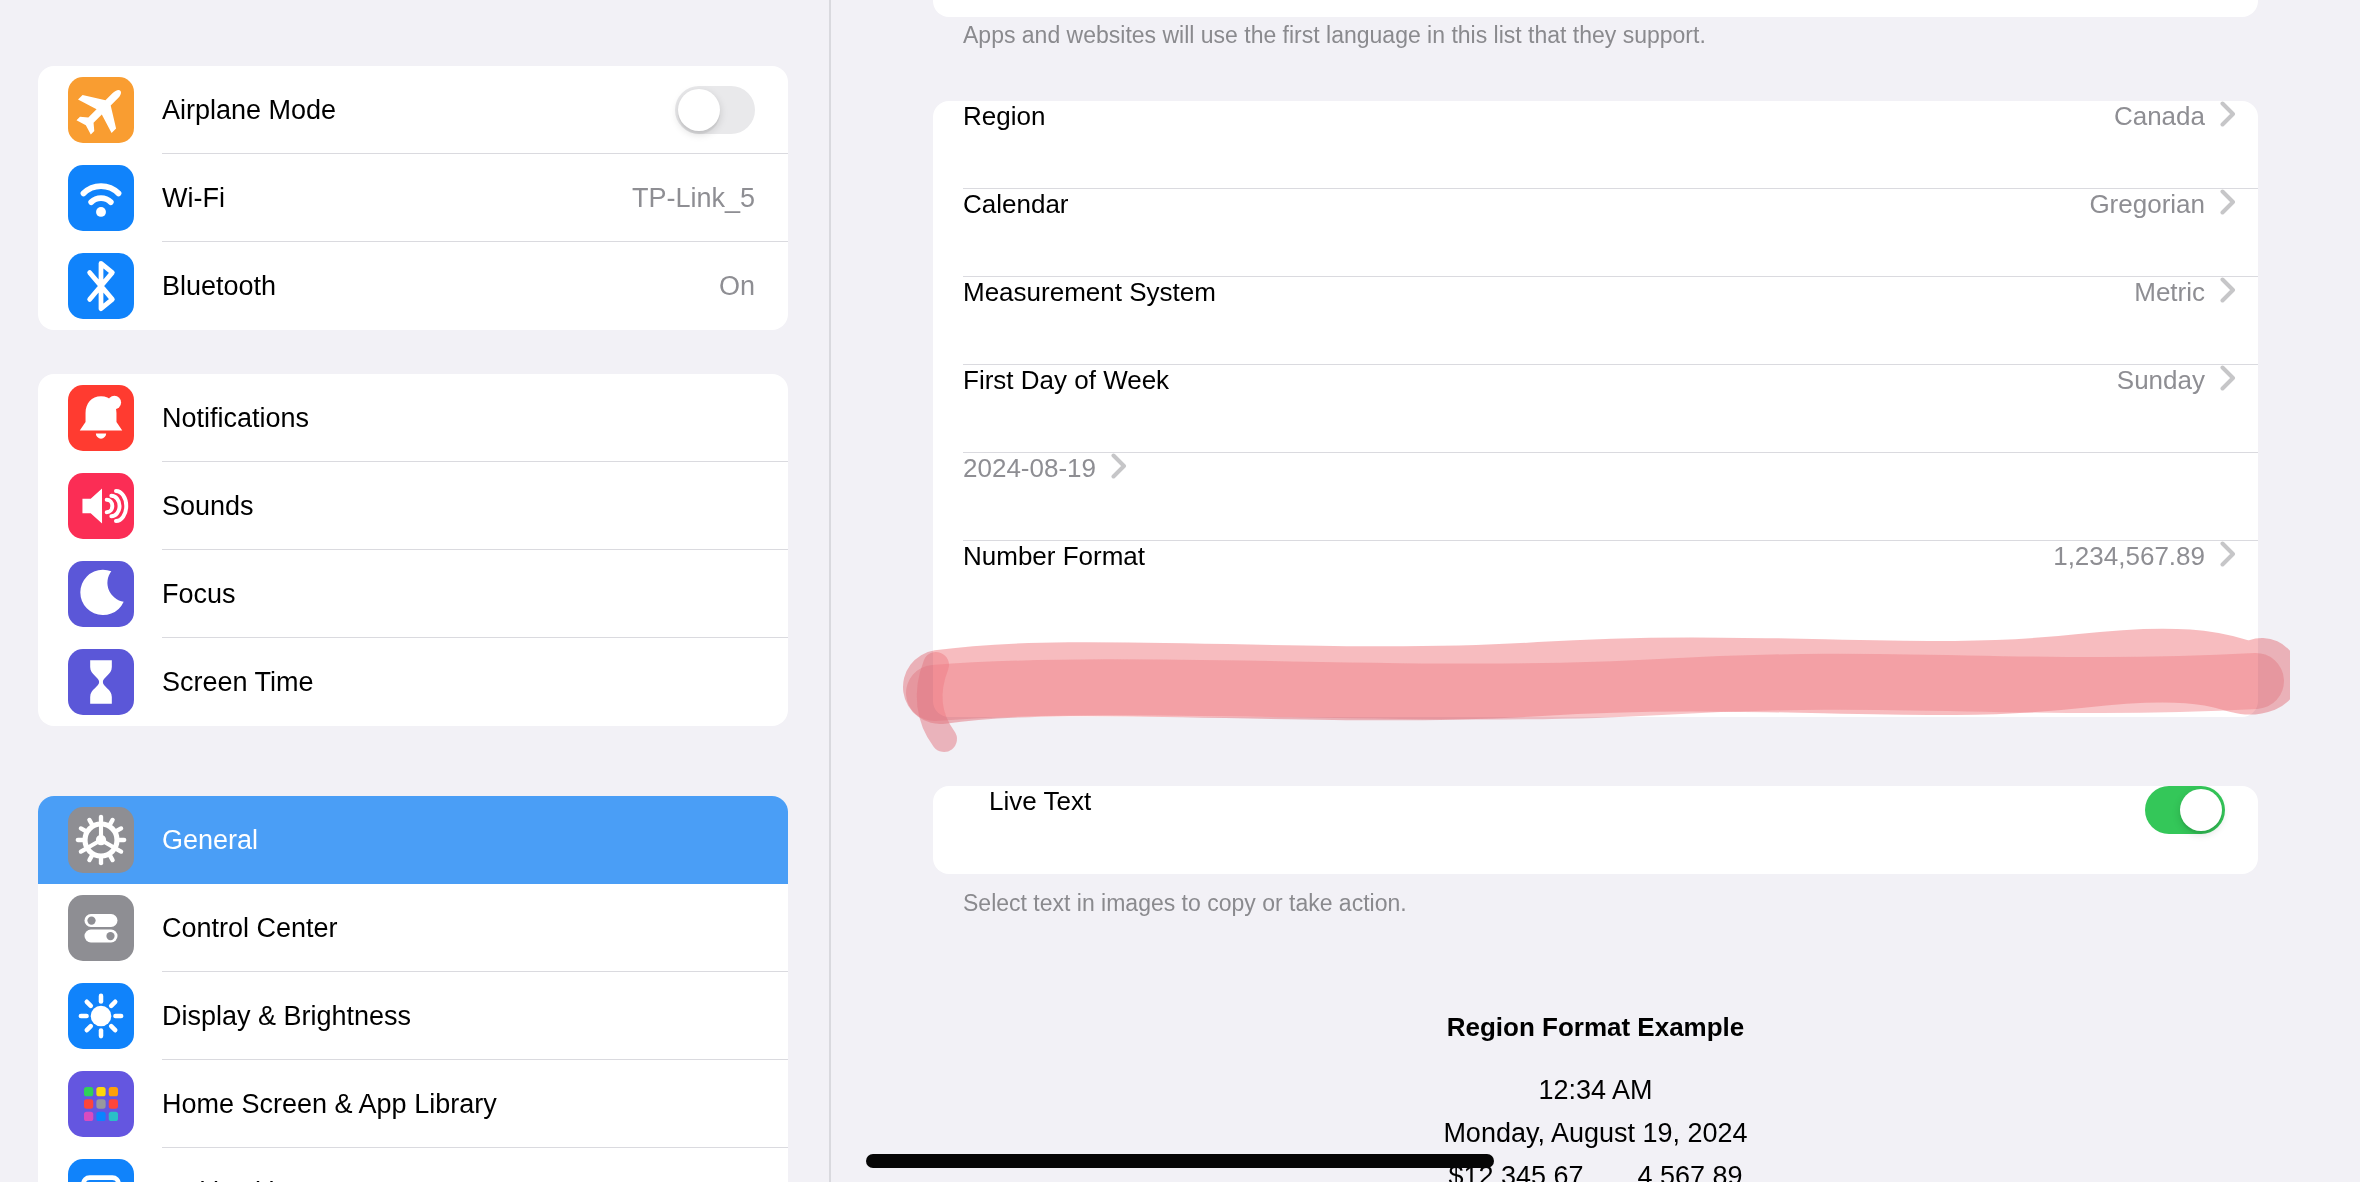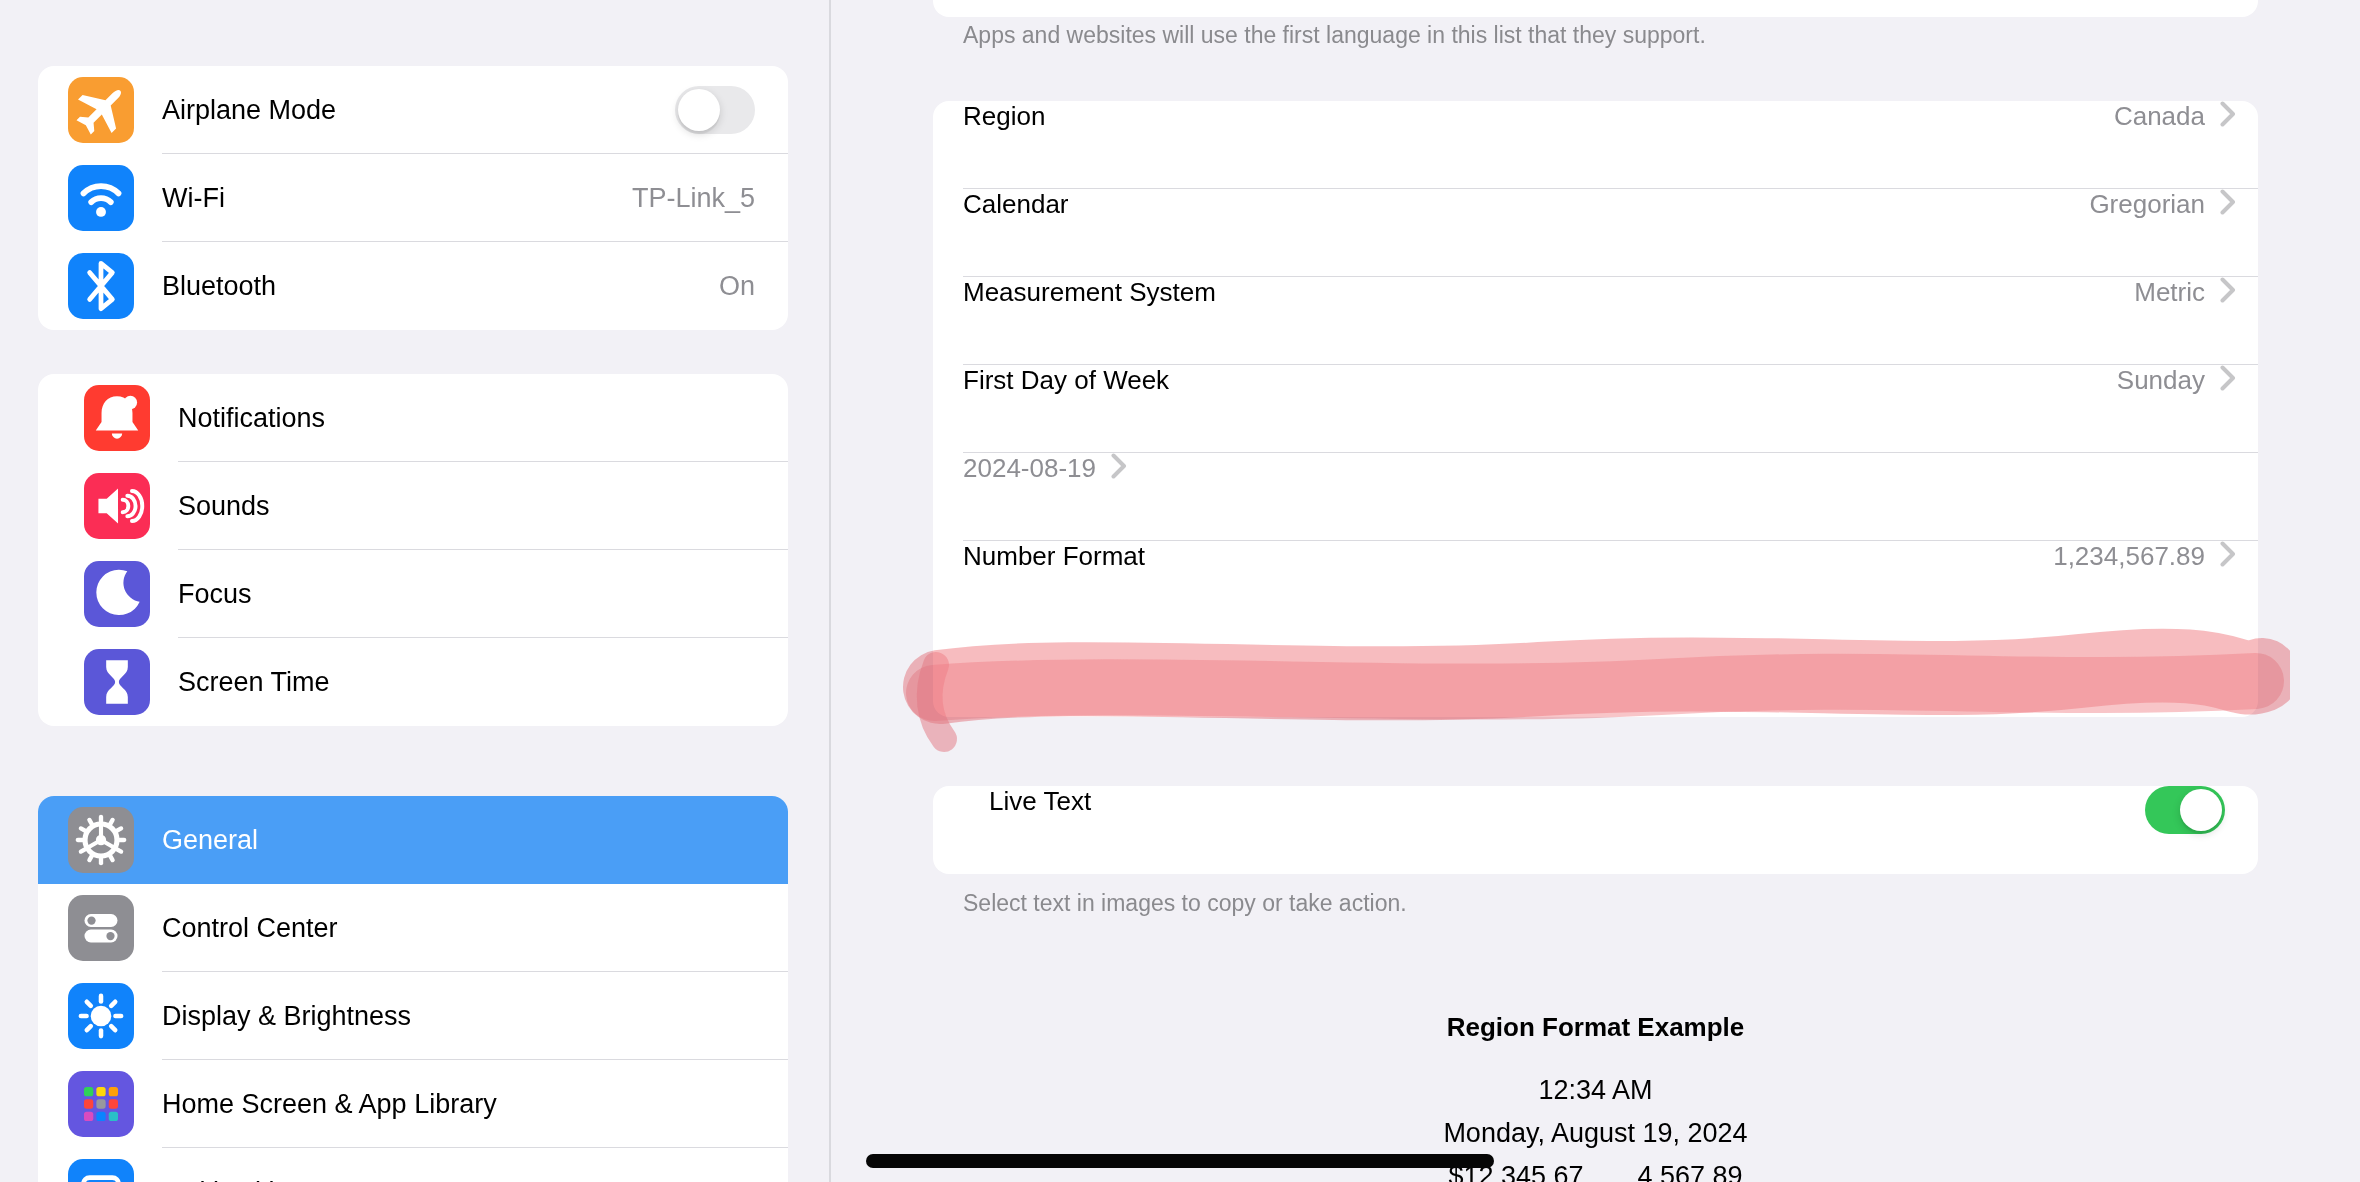--- a/index.html
+++ b/index.html
@@ -8,21 +8,21 @@
     position:relative;width:2360px;height:1182px;overflow:hidden;
     background:#F2F1F6;
     font-family:"Liberation Sans","DejaVu Sans",sans-serif;
     -webkit-font-smoothing:antialiased;
   }
   .vdivider{position:absolute;left:829px;top:0;width:2px;height:1182px;background:#D9D9DE;}
 
   
   .card{position:absolute;background:#FFFFFF;border-radius:16px;overflow:hidden;}
   #sb-card1{left:38px;top:42px;width:750px;height:264px;margin-top:24px;}
-  #sb-card2{left:38px;top:374px;width:750px;height:352px;padding-left:16px;}
+  #sb-card2{left:38px;top:374px;width:750px;height:352px;}
   #sb-card3{left:38px;top:796px;width:750px;height:480px;}
   #top-partial-card{left:933px;top:-16px;width:1325px;height:33px;border-radius:16px;}
   #region-card{left:933px;top:101px;width:1325px;height:616px;}
   #live-card{left:933px;top:786px;width:1325px;height:88px;padding-left:26px;}
 
   
   .row{position:relative;height:88px;display:flex;align-items:center;padding:0 33px 0 30px;}
   .row.selected{color:#fff;}
   .icon{width:66px;height:66px;border-radius:15px;margin-right:28px;flex:none;
         display:flex;align-items:center;justify-content:center;}

